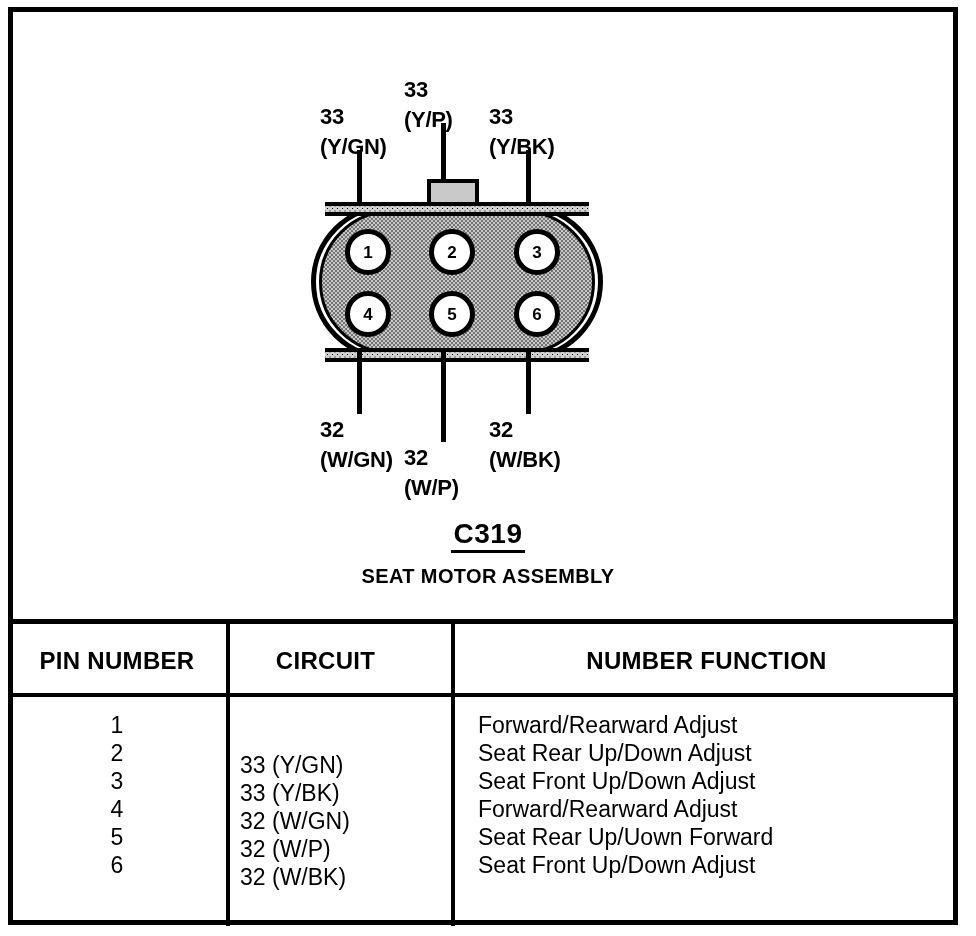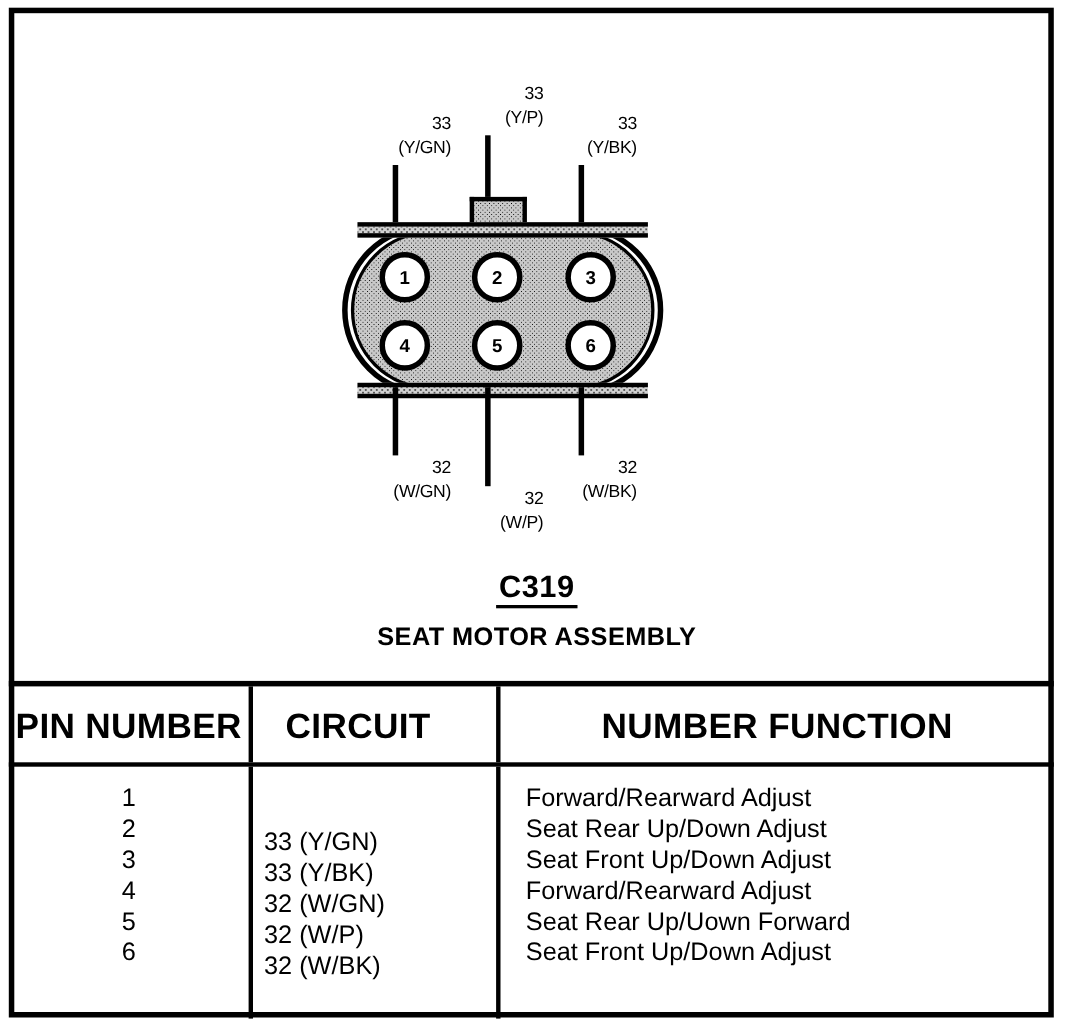--- a/index.html
+++ b/index.html
@@ -44,24 +44,24 @@
   
   .lead {
     position: absolute;
     background: #000000;
     width: 5px;
   }
 
   
   .wire-label {
     position: absolute;
-    text-align: right;
+    text-align: left;
     font-family: "Liberation Sans", sans-serif;
-    font-size: 16px;
-    font-weight: normal;
+    font-size: 22px;
+    font-weight: bold;
     color: #000000;
     line-height: 1.35;
     white-space: nowrap;
     letter-spacing: -0.3px;
   }
   .wire-label .ln {
     display: block;
   }
 
   
@@ -169,21 +169,21 @@
     font-size: 28px;
     font-weight: bold;
     letter-spacing: 0.5px;
   }
   .conn-id span {
     border-bottom: 3px solid #000000;
     padding: 0 3px 1px 3px;
   }
   .conn-name {
     top: 565px;
-    font-size: 23px;
+    font-size: 20px;
     font-weight: bold;
     letter-spacing: 0.4px;
   }
 
   
   .pin-table {
     position: absolute;
     left: 8px;
     top: 619px;
     width: 950px;
@@ -213,21 +213,21 @@
   .cd1 { left: 218px; }
   .cd2 { left: 443px; }
 
   .hcell {
     position: absolute;
     top: 0;
     height: 73px;
     display: flex;
     align-items: center;
     justify-content: center;
-    font-size: 32px;
+    font-size: 24px;
     font-weight: bold;
     color: #000000;
     letter-spacing: 0.3px;
   }
   .hc1 { left: 0;     width: 218px; }
   .hc2 { left: 222px; width: 191px; }
   .hc3 { left: 447px; width: 503px; }
 
   .bcol {
     position: absolute;

